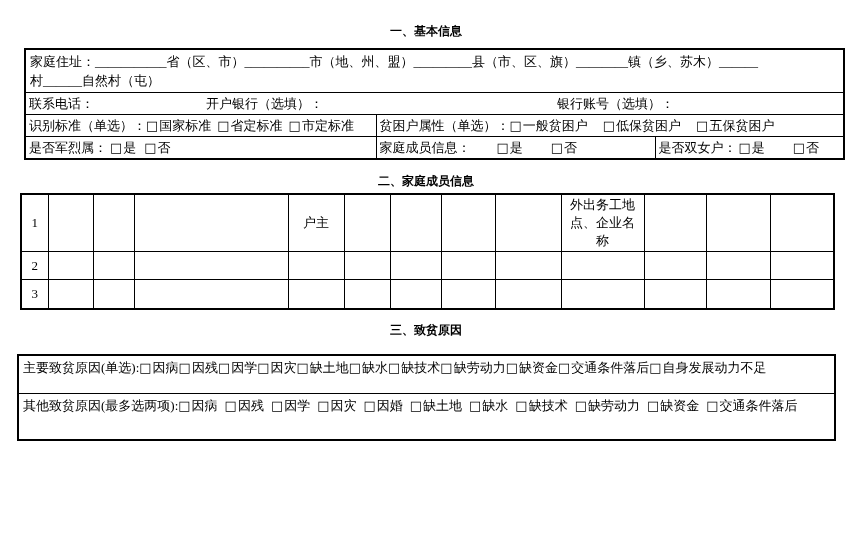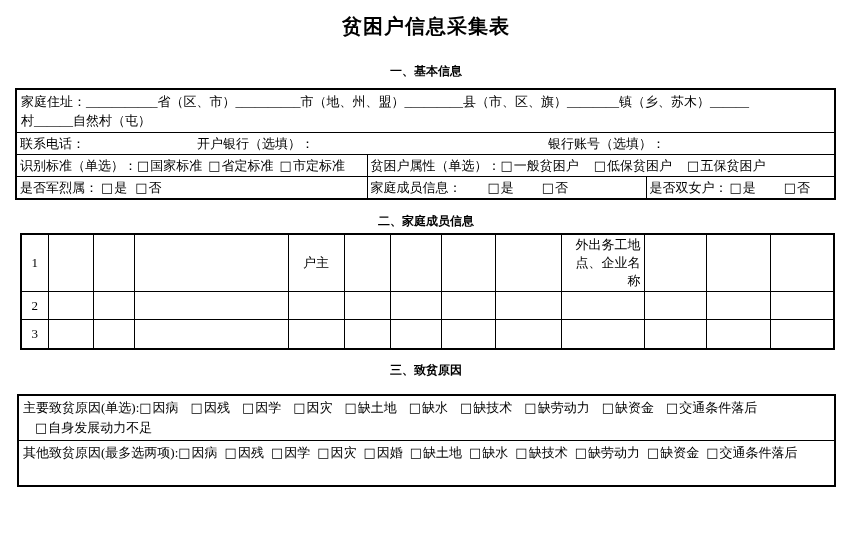--- a/index.html
+++ b/index.html
@@ -22,65 +22,64 @@
   }
   .sec-heading.h1 { margin:23px 0 8px; }
   .sec-heading.h2 { margin:13px 0 3px; }
   .sec-heading.h3 { margin:12px 0 15px; }
 
   table { border-collapse:collapse; table-layout:fixed; background:#fff; }
   table.frame { border:2px solid #000; }
   td { border:1px solid #000; font-size:13px; padding:1px 3px; vertical-align:middle; }
 
   
-  .basic { width:819px; margin-left:15px; }
+  .basic { width:819px; margin-left:24px; }
   .basic td { line-height:19px; }
   .basic .addr-cell { height:42px; padding:2px 4px; }
   .basic .contact-cell { height:22px; }
   .basic .row3 td { height:21px; }
   .basic .row4 td { height:16px; }
   .contact-flex { display:flex;gap:16px; }
   .contact-flex .lab2 { margin-left:96px; }
   .contact-flex .lab3 { margin-left:218px; }
 
   
   .opt { display:inline-block; white-space:nowrap; }
   .cb { font-family:"DejaVu Sans","Liberation Sans",sans-serif; margin-right:1px; }
   .gap-sm  .opt + .opt { margin-left:6px; }
   .gap-md  .opt + .opt { margin-left:15px; }
-  .gap-cause1 .opt + .opt { margin-left:12px; }
+  .gap-cause1 .opt + .opt { }
   .gap-cause2 .opt + .opt { margin-left:7px; }
   .yn-left  .opt + .opt { margin-left:8px; }
   .yn-left  .opt:first-child { margin-left:3px; }
   .yn-mid   .opt:first-child { margin-left:26px; }
   .yn-mid   .opt + .opt { margin-left:28px; }
   .yn-right .opt:first-child { margin-left:2px; }
   .yn-right .opt + .opt { margin-left:28px; }
 
   
   .members { width:813px; margin-left:20px; }
   .members td { text-align:center; line-height:16px; padding:1px 2px; }
   .members .hdr td { height:64px; }
   .members .r1 td { height:43px; }
   .members .r2 td { height:28px; }
   .members .r3 td { height:29px; }
-  .members .work-cell { text-align:right; padding:1px 3px; line-height:18px; }
+  .members .work-cell { text-align:center; padding:1px 3px; line-height:18px; }
 
   
   .causes { width:819px; margin-left:17px; }
   .causes td { line-height:20px; padding:2px 4px; vertical-align:top; }
   .causes .cr1 { height:39px; }
   .causes .cr2 { height:46px; }
 </style>
 </head>
 <body>
 
 <div class="page">
 
-  <div class="title">贫困户信息采集表</div>
 
   <div class="sec-heading h1">一、基本信息</div>
 
   <table class="basic frame">
     <colgroup>
         <col style="width:351px">
         <col style="width:279px">
         <col style="width:189px">
       </colgroup>
     <tbody>

